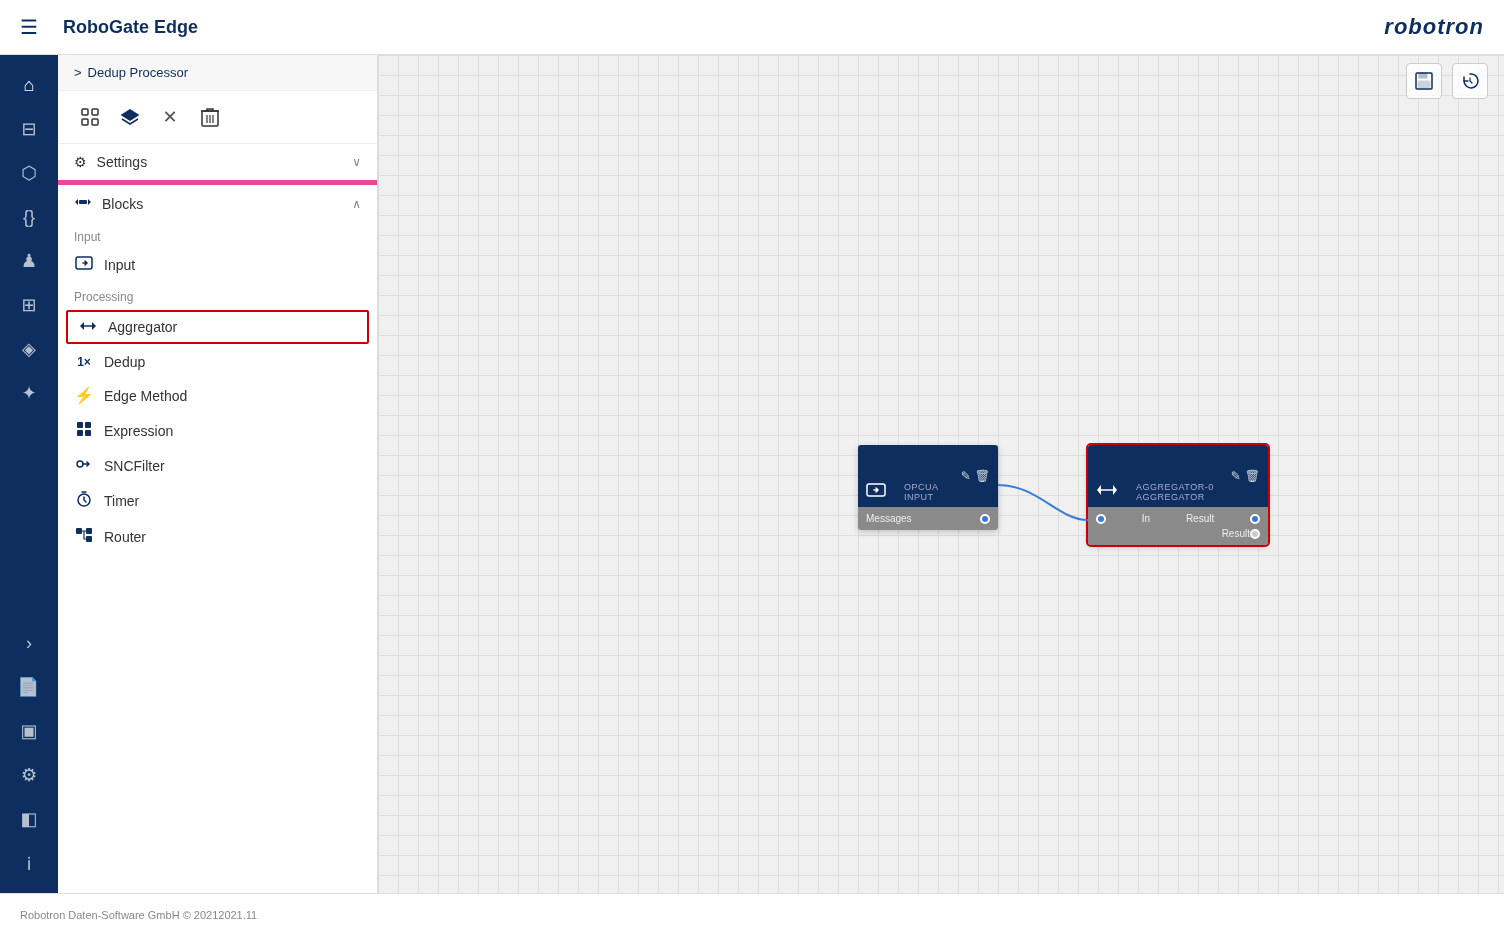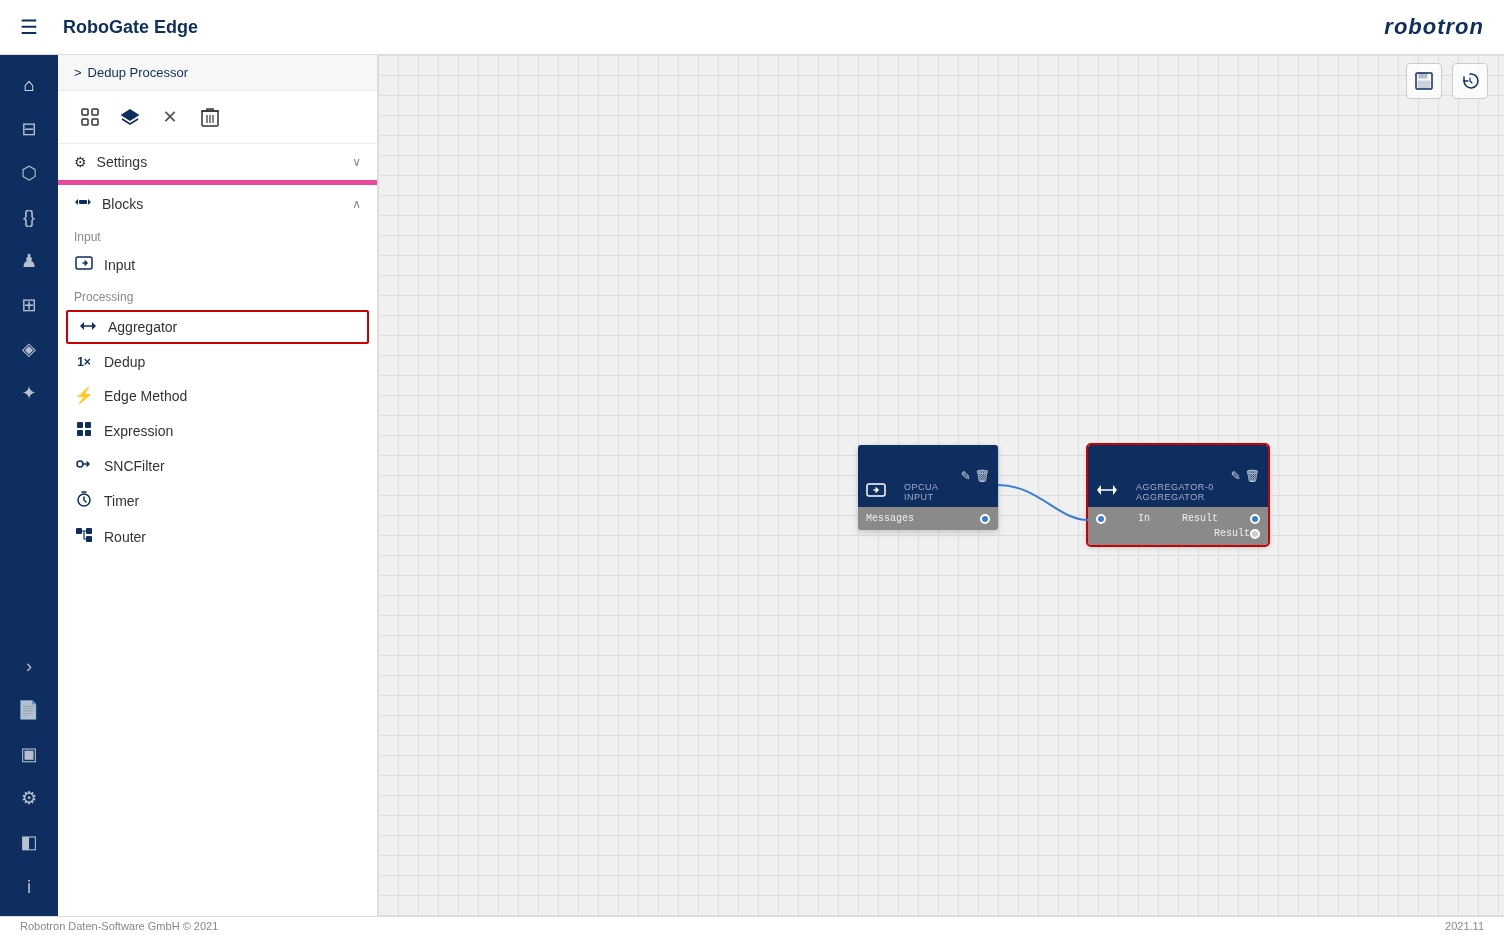--- a/index.html
+++ b/index.html
@@ -109,36 +109,36 @@
     .node-header-right { display: flex; gap: 4px; }
     .node-header-right span { cursor: pointer; font-size: 12px; opacity: 0.8; }
     .node-label { font-size: 9px; text-transform: uppercase; letter-spacing: 0.5px; color: #aac; }
     .node-body {
       background: #8a8a8a; padding: 4px 8px; min-width: 120px;
     }
     .node-port-row {
       display: flex; align-items: center; justify-content: space-between;
       padding: 2px 0;
     }
-    .port-label { font-size: 10px; color: #eee; font-family: Liberation Mono, monospace; }
+    .port-label { font-size: 10px; color: #eee; }
     .port-dot {
       width: 10px; height: 10px; border-radius: 50%; flex-shrink: 0;
     }
     .port-dot.blue { background: #3a7bd5; border: 2px solid #fff; }
     .port-dot.gray { background: #ccc; border: 2px solid #fff; }
 
     
     .node-selected {
       outline: 2px solid #cc0000;
     }
 
     
     .footer {
-      background: #fff; border-top: 1px solid #ddd; height: 19px;
-      display: flex; align-items: center; justify-content: space-between;
+      background: #fff; border-top: 1px solid #ddd; height: 42px;
+      display: flex; align-items: center; justify-content: flex-start;
       padding: 0 20px; font-size: 11px; color: #888;
     }
 
     
     .panel-content::-webkit-scrollbar { width: 6px; }
     .panel-content::-webkit-scrollbar-thumb { background: #ccc; border-radius: 3px; }
   </style>
 </head>
 <body>
 

